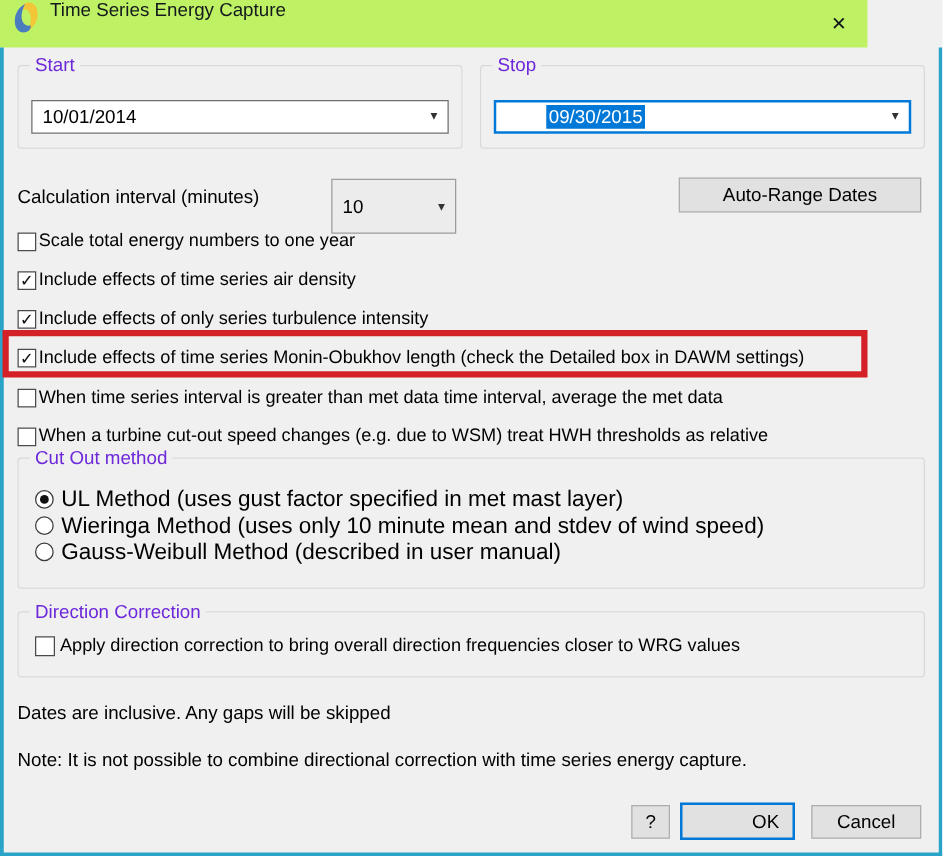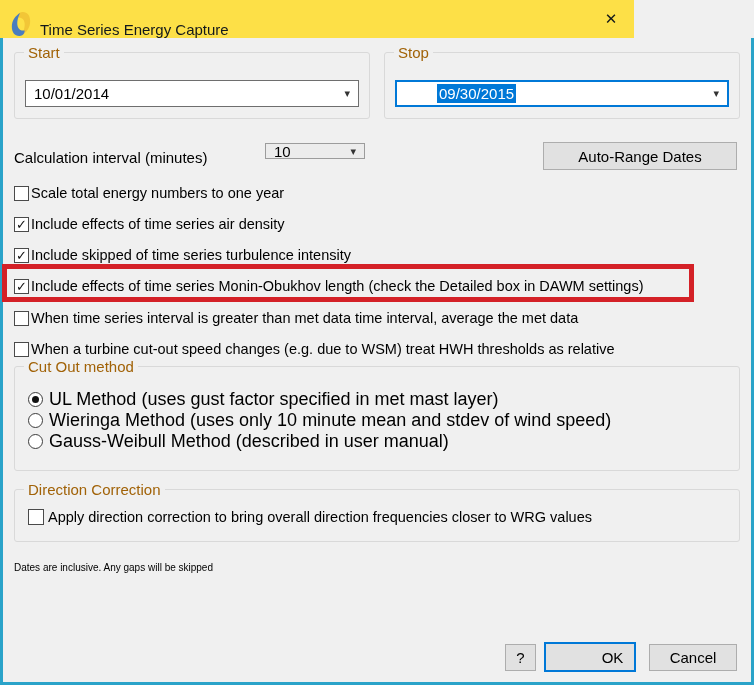--- a/index.html
+++ b/index.html
@@ -8,23 +8,23 @@
 
   .window {
     position: relative;
     width: 754px; height: 685px;
     background: #f0f0f0;
     overflow: hidden;
   }
 
   
   .titlebar {
-    position: absolute; left: 0; top: 0; width: 634px; height: 38px;
-    background: #fde047;
-    display: flex; align-items: flex-end;
+    position: absolute; left: 0; top: 0; width: 694px; height: 38px;
+    background: #bef264;
+    display: flex; align-items: flex-start;
   }
   .app-icon { margin-left: 10px; width: 22px; height: 28px; display: block; }
   .window-title {
     margin-left: 8px; font-size: 15px; color: #13191c;
   }
   .close-btn {
     position: absolute; right: 0; top: 0; width: 46px; height: 38px;
     display: flex; align-items: center; justify-content: center;
     font-size: 15px; color: #10161a; cursor: default;
   }
@@ -34,36 +34,36 @@
   .edge-bottom { left: 0; bottom: 0; width: 754px; height: 3px; }
 
   
   .groupbox {
     position: absolute;
     border: 1px solid #d9d9d9; border-radius: 3px;
   }
   .groupbox > .legend {
     position: absolute; top: -9px; left: 9px;
     background: #f0f0f0; padding: 0 4px;
-    font-size: 15px; color: #a16207;
+    font-size: 15px; color: #6d28d9;
   }
 
   
   .combo {
     position: absolute; height: 27px; background: #fff;
     border: 1px solid #6e6e6e;
     display: flex; align-items: center; justify-content: space-between;
     padding: 0 8px; font-size: 15px; gap: 24px;
   }
   .combo .arrow { font-size: 11px; color: #333; line-height: 1; }
   .combo.focused { border: 2px solid #0078d7; padding-left: 40px; }
   .combo .sel { background: #0078d7; color: #fff; padding: 1px 2px; }
 
   .dropdown {
-    position: absolute; height: 16px; background: #ececec;
+    position: absolute; height: 44px; background: #ececec;
     border: 1px solid #9c9c9c;
     display: flex; align-items: center; justify-content: space-between;
     padding: 0 8px; font-size: 15px; gap: 15px;
   }
 
   
   .btn {
     position: absolute; background: #e1e1e1; border: 1px solid #adadad;
     display: flex; align-items: center; justify-content: center;
     font-size: 15px; color: #000;
@@ -94,21 +94,21 @@
     width: 7px; height: 7px; border-radius: 50%; background: #111;
   }
   .radiorow .lbl { font-size: 18px; white-space: nowrap; }
 
   
   .red-annotation {
     position: absolute; left: 2px; top: 264px; width: 692px; height: 38px;
     border: 5px solid #d42127; z-index: 5; pointer-events: none;
   }
 
-  .static-note { position: absolute; left: 14px; font-size: 10px; color: #000; }
+  .static-note { position: absolute; left: 14px; font-size: 15px; color: #000; }
 </style>
 </head>
 <body>
 
 <div class="window">
 
   <div class="titlebar">
     <svg class="app-icon" viewBox="0 0 24 28">
       <path d="M8 7 C8 2 12 1 14 1 C19 1 22 5 22 11 C22 18 18 23 13 26 C16 20 17 14 15 10 C13.5 7.3 11 6.5 8 7 Z" fill="#f2c637"></path>
       <path d="M16 21 C16 26 12 27 10 27 C5 27 2 23 2 17 C2 10 6 5 11 2 C8 8 7 14 9 18 C10.5 20.7 13 21.5 16 21 Z" fill="#4a7dbf"></path>
@@ -148,21 +148,21 @@
   <div class="cbrow" style="top:184px;">
     <span class="cbox"></span>
     <span class="lbl">Scale total energy numbers to one year</span>
   </div>
   <div class="cbrow" style="top:215px;">
     <span class="cbox">✓</span>
     <span class="lbl">Include effects of time series air density</span>
   </div>
   <div class="cbrow" style="top:246px;">
     <span class="cbox">✓</span>
-    <span class="lbl">Include skipped of time series turbulence intensity</span>
+    <span class="lbl">Include effects of only series turbulence intensity</span>
   </div>
   <div class="cbrow" style="top:277px; z-index:6;">
     <span class="cbox">✓</span>
     <span class="lbl">Include effects of time series Monin-Obukhov length (check the Detailed box in DAWM settings)</span>
   </div>
   <div class="red-annotation"></div>
   <div class="cbrow" style="top:309px;justify-content:flex-end;">
     <span class="cbox"></span>
     <span class="lbl">When time series interval is greater than met data time interval, average the met data</span>
   </div>
@@ -191,18 +191,19 @@
 
   <div class="groupbox" style="left:14px; top:489px; width:726px; height:53px;">
     <span class="legend">Direction Correction</span>
     <div class="cbrow" style="position:static; margin:18px 0 0 13px;">
       <span class="cbox" style="width:16px; height:16px; margin-right:4px;"></span>
       <span class="lbl">Apply direction correction to bring overall direction frequencies closer to WRG values</span>
     </div>
   </div>
 
   <span class="static-note" style="top:562px;">Dates are inclusive. Any gaps will be skipped</span>
+  <span class="static-note" style="top:600px;">Note: It is not possible to combine directional correction with time series energy capture.</span>
 
   <div class="btn" style="left:505px; top:644px; width:31px; height:27px;">?</div>
   <div class="btn default" style="left:544px; top:642px; width:92px; height:30px;padding-left:45px;">OK</div>
   <div class="btn" style="left:649px; top:644px; width:88px; height:27px;">Cancel</div>
 
 </div>
 
 </body></html>

